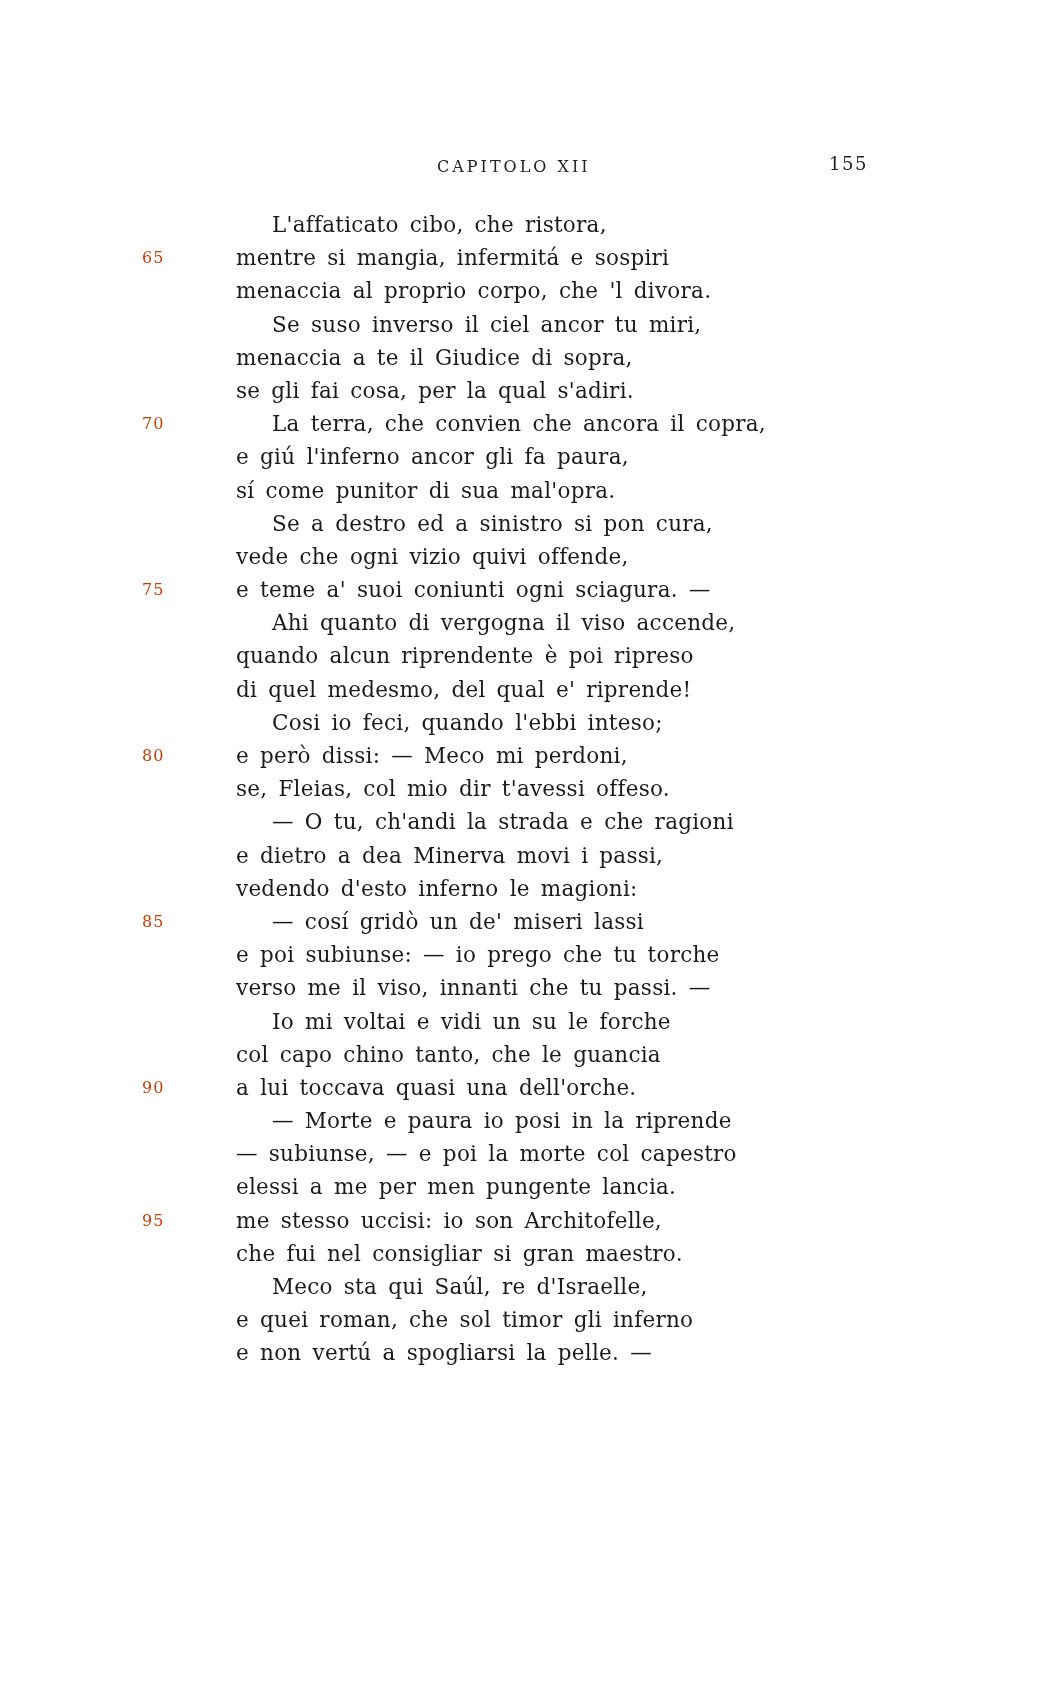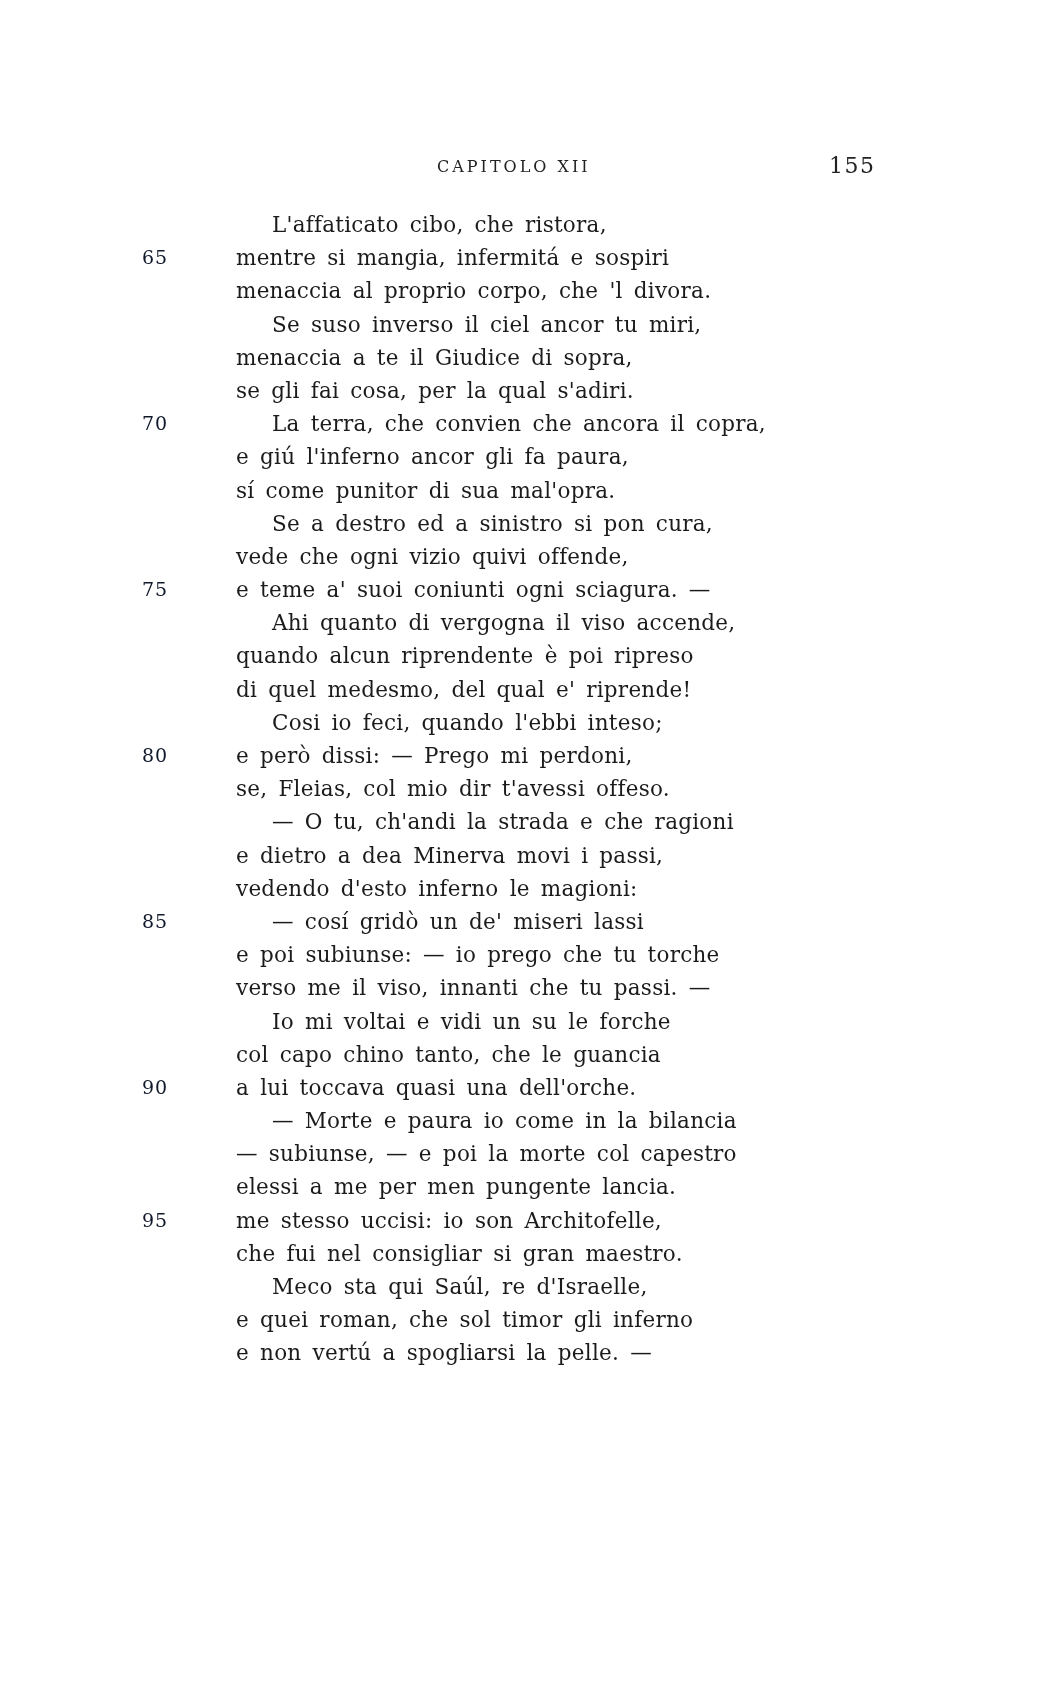--- a/index.html
+++ b/index.html
@@ -23,44 +23,44 @@
     top: 157px;
     left: 397px;
     font-size: 16px;
     letter-spacing: 3px;
     color: #222;
   }
   .pagenum {
     position: absolute;
     top: 153px;
     left: 789px;
-    font-size: 22px;
+    font-size: 18px;
     letter-spacing: 1.5px;
     color: #222;
   }
   
   .poem {
     position: absolute;
     top: 208px;
     left: 0;
     width: 100%;
   }
   .verse-row {
     position: relative;
     height: 33.2px;
     line-height: 33.2px;
     white-space: nowrap;
   }
   .line-num {
     position: absolute;
     left: 102px;
     top: 0;
-    font-size: 19px;
+    font-size: 16px;
     letter-spacing: 1px;
-    color: #0f172a;
+    color: #c2410c;
   }
   .verse-text {
     display: inline-block;
     margin-left: 196px;
     font-size: 21.5px;
     word-spacing: 4px;
     letter-spacing: 0.25px;
     color: #1b1b1b;
   }
   .verse-row.indent .verse-text {
@@ -83,32 +83,32 @@
       <div class="verse-row indent"><span class="line-num">70</span><span class="verse-text">La terra, che convien che ancora il copra,</span></div>
       <div class="verse-row"><span class="line-num"></span><span class="verse-text">e giú l'inferno ancor gli fa paura,</span></div>
       <div class="verse-row"><span class="line-num"></span><span class="verse-text">sí come punitor di sua mal'opra.</span></div>
       <div class="verse-row indent"><span class="line-num"></span><span class="verse-text">Se a destro ed a sinistro si pon cura,</span></div>
       <div class="verse-row"><span class="line-num"></span><span class="verse-text">vede che ogni vizio quivi offende,</span></div>
       <div class="verse-row"><span class="line-num">75</span><span class="verse-text">e teme a' suoi coniunti ogni sciagura. —</span></div>
       <div class="verse-row indent"><span class="line-num"></span><span class="verse-text">Ahi quanto di vergogna il viso accende,</span></div>
       <div class="verse-row"><span class="line-num"></span><span class="verse-text">quando alcun riprendente è poi ripreso</span></div>
       <div class="verse-row"><span class="line-num"></span><span class="verse-text">di quel medesmo, del qual e' riprende!</span></div>
       <div class="verse-row indent"><span class="line-num"></span><span class="verse-text">Cosi io feci, quando l'ebbi inteso;</span></div>
-      <div class="verse-row"><span class="line-num">80</span><span class="verse-text">e però dissi: — Prego mi perdoni,</span></div>
+      <div class="verse-row"><span class="line-num">80</span><span class="verse-text">e però dissi: — Meco mi perdoni,</span></div>
       <div class="verse-row"><span class="line-num"></span><span class="verse-text">se, Fleias, col mio dir t'avessi offeso.</span></div>
       <div class="verse-row indent"><span class="line-num"></span><span class="verse-text">— O tu, ch'andi la strada e che ragioni</span></div>
       <div class="verse-row"><span class="line-num"></span><span class="verse-text">e dietro a dea Minerva movi i passi,</span></div>
       <div class="verse-row"><span class="line-num"></span><span class="verse-text">vedendo d'esto inferno le magioni:</span></div>
       <div class="verse-row indent"><span class="line-num">85</span><span class="verse-text">— cosí gridò un de' miseri lassi</span></div>
       <div class="verse-row"><span class="line-num"></span><span class="verse-text">e poi subiunse: — io prego che tu torche</span></div>
       <div class="verse-row"><span class="line-num"></span><span class="verse-text">verso me il viso, innanti che tu passi. —</span></div>
       <div class="verse-row indent"><span class="line-num"></span><span class="verse-text">Io mi voltai e vidi un su le forche</span></div>
       <div class="verse-row"><span class="line-num"></span><span class="verse-text">col capo chino tanto, che le guancia</span></div>
       <div class="verse-row"><span class="line-num">90</span><span class="verse-text">a lui toccava quasi una dell'orche.</span></div>
-      <div class="verse-row indent"><span class="line-num"></span><span class="verse-text">— Morte e paura io come in la bilancia</span></div>
+      <div class="verse-row indent"><span class="line-num"></span><span class="verse-text">— Morte e paura io posi in la riprende</span></div>
       <div class="verse-row"><span class="line-num"></span><span class="verse-text">— subiunse, — e poi la morte col capestro</span></div>
       <div class="verse-row"><span class="line-num"></span><span class="verse-text">elessi a me per men pungente lancia.</span></div>
       <div class="verse-row"><span class="line-num">95</span><span class="verse-text">me stesso uccisi: io son Architofelle,</span></div>
       <div class="verse-row"><span class="line-num"></span><span class="verse-text">che fui nel consigliar si gran maestro.</span></div>
       <div class="verse-row indent"><span class="line-num"></span><span class="verse-text">Meco sta qui Saúl, re d'Israelle,</span></div>
       <div class="verse-row"><span class="line-num"></span><span class="verse-text">e quei roman, che sol timor gli inferno</span></div>
       <div class="verse-row"><span class="line-num"></span><span class="verse-text">e non vertú a spogliarsi la pelle. —</span></div>
     </div>
 </div>
 

